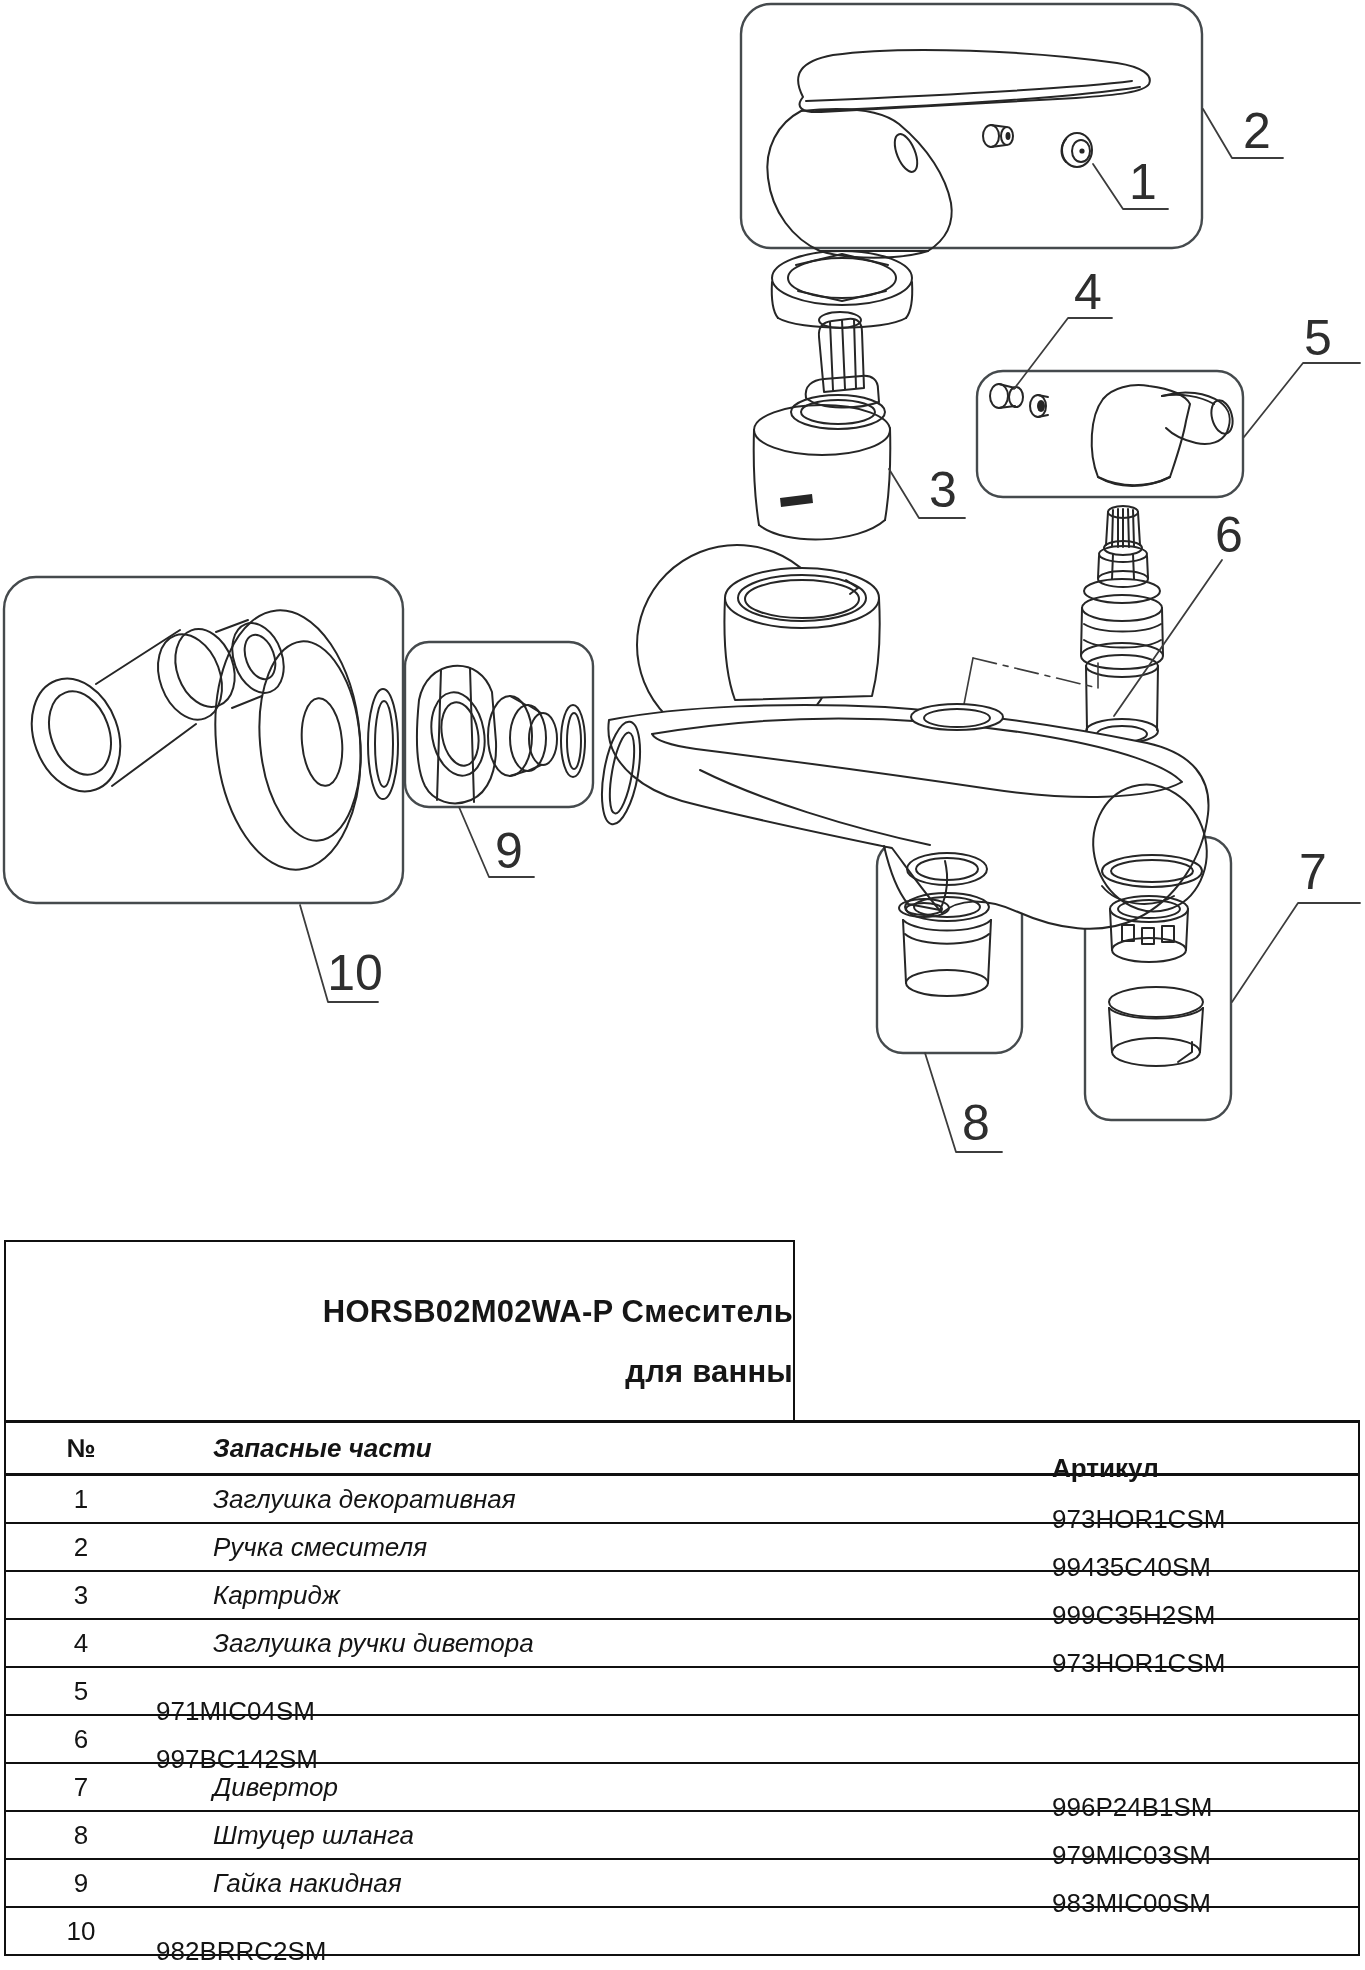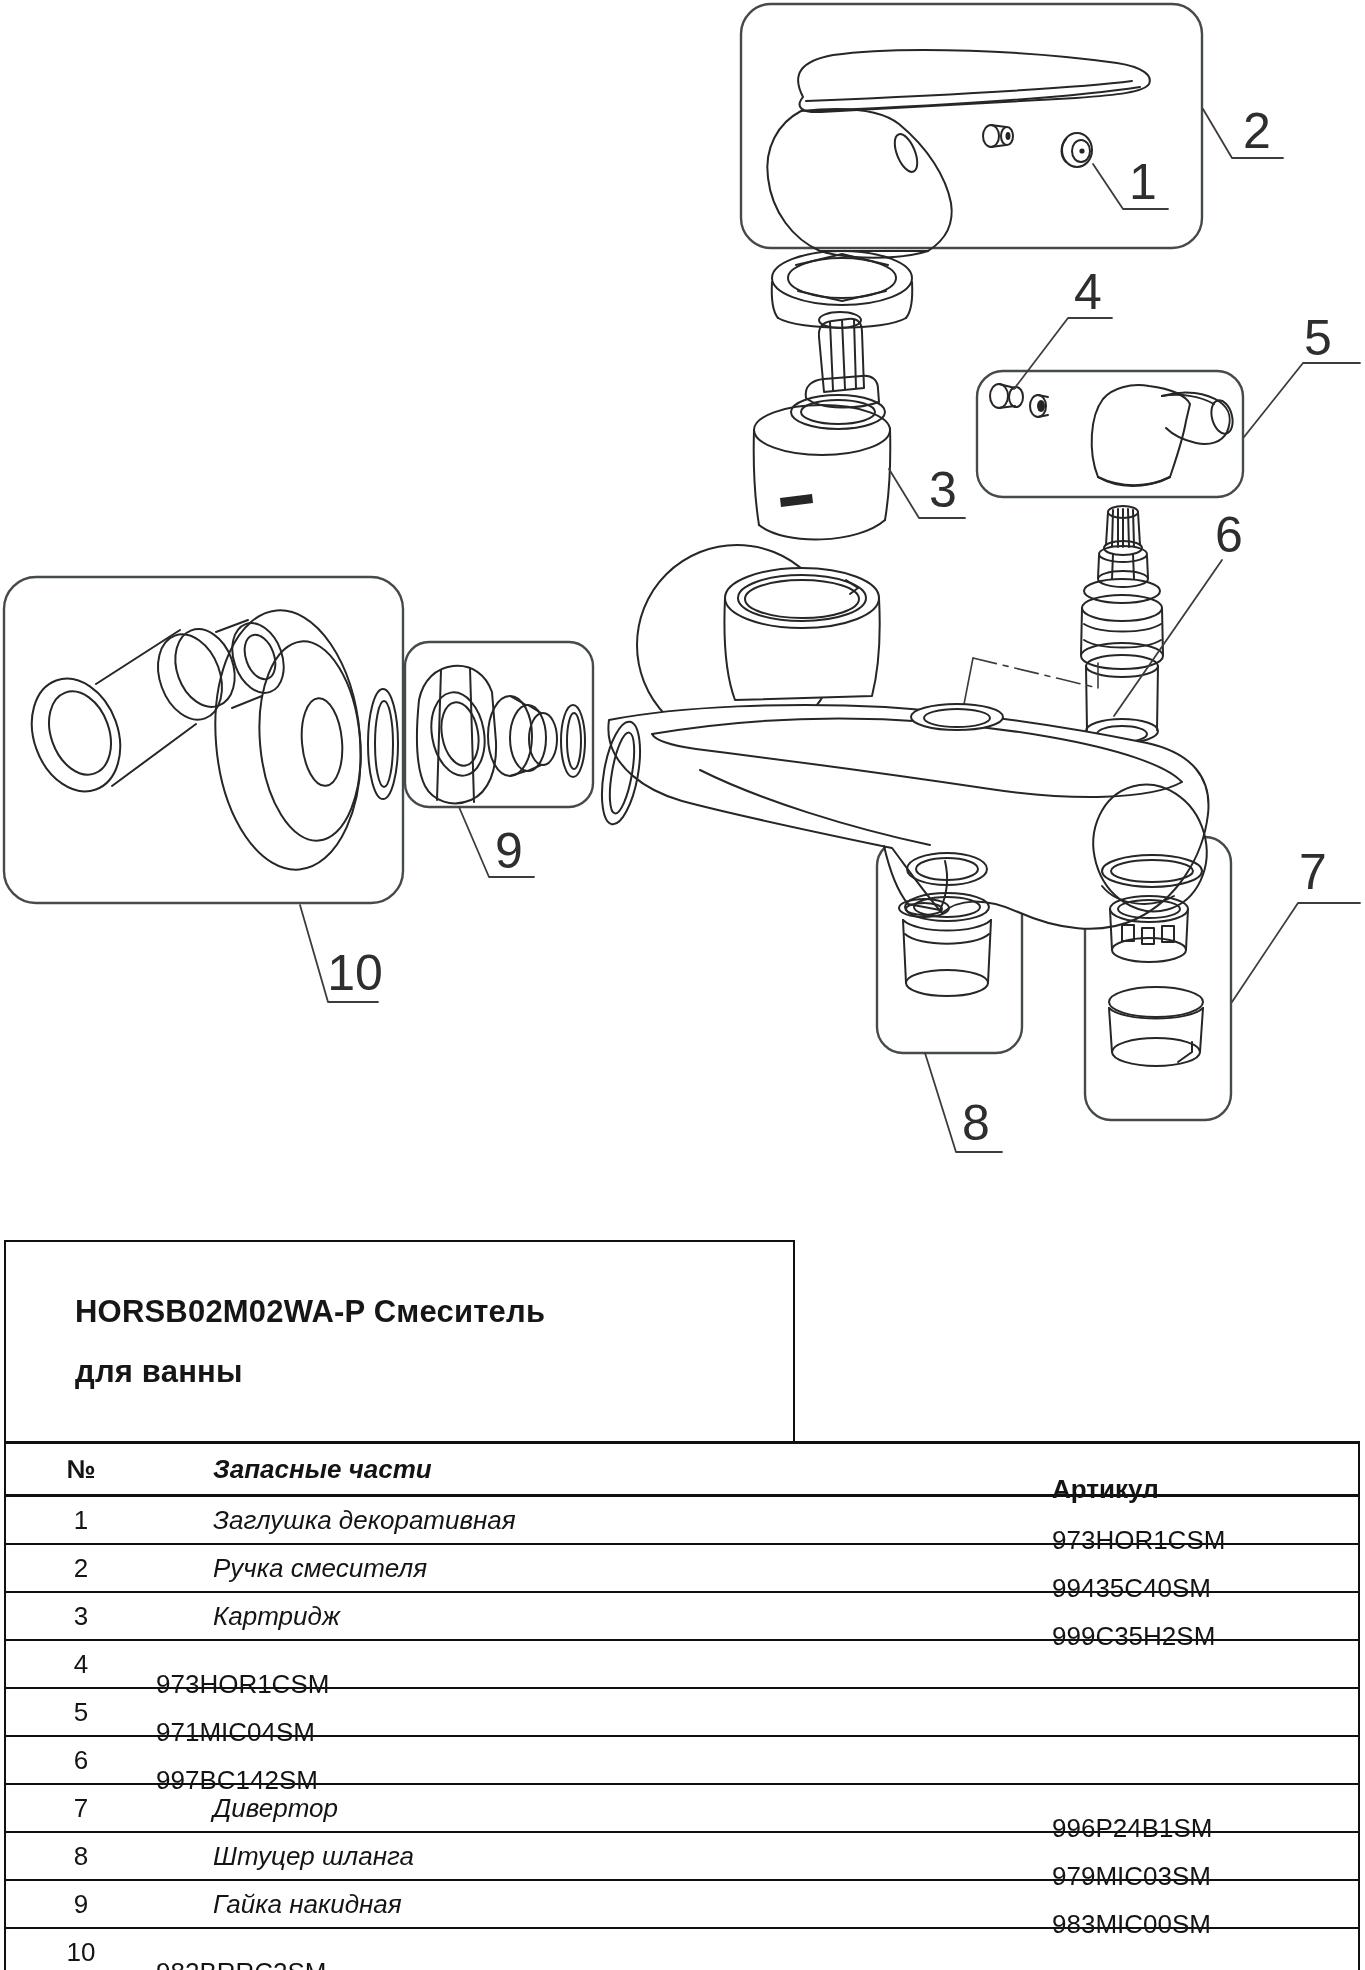--- a/index.html
+++ b/index.html
@@ -2,22 +2,22 @@
 <html><head>
 <meta charset="utf-8">
 <style>
   html,body{margin:0;padding:0;background:#ffffff;}
   .page{position:relative;width:1365px;height:1970px;background:#fff;overflow:hidden;
         font-family:"Liberation Sans",sans-serif;color:#141414;}
   .diagram-svg{position:absolute;left:0;top:0;}
   .callout-num{font-family:"Liberation Sans",sans-serif;font-size:50px;font-weight:400;fill:#2e2e2e;}
   
   .table-block{position:absolute;left:4px;top:1240px;width:1356px;}
-  .title-box{box-sizing:border-box;width:791px;height:201px;border:2px solid #101010;border-bottom:none;
-             padding:40px 0 0 69px;}
+  .title-box{box-sizing:border-box;width:791px;height:180px;border:2px solid #101010;border-bottom:none;
+             padding:40px 0 0 69px;text-align:right;}
   .title-box .t{font-size:31px;font-weight:700;line-height:60px;letter-spacing:.2px;color:#161616;}
   .grid-header{box-sizing:border-box;display:flex;align-items:center;height:56px;
                border-top:3px solid #101010;border-bottom:3px solid #101010;
                border-left:2px solid #101010;border-right:2px solid #101010;
                font-weight:700;font-size:26px;}
   .grid-row{box-sizing:border-box;display:flex;align-items:center;height:48px;
             border-bottom:2px solid #101010;border-left:2px solid #101010;border-right:2px solid #101010;
             font-size:26px;font-weight:400;}
   .col-num{width:150px;text-align:center;flex:0 0 auto;}
   .col-name{flex:1 1 auto;padding-left:57px;font-style:italic;}
@@ -258,20 +258,21 @@
         </div>
 
         <div class="grid-row">
           <div class="col-num">3</div>
           <div class="col-name">Картридж</div>
           <div class="col-art">999C35H2SM</div>
         </div>
 
         <div class="grid-row">
           <div class="col-num">4</div>
+          <div class="col-name">Заглушка ручки диветора</div>
           <div class="col-art">973HOR1CSM</div>
         </div>
 
         <div class="grid-row">
           <div class="col-num">5</div>
           <div class="col-art">971MIC04SM</div>
         </div>
 
         <div class="grid-row">
           <div class="col-num">6</div>

